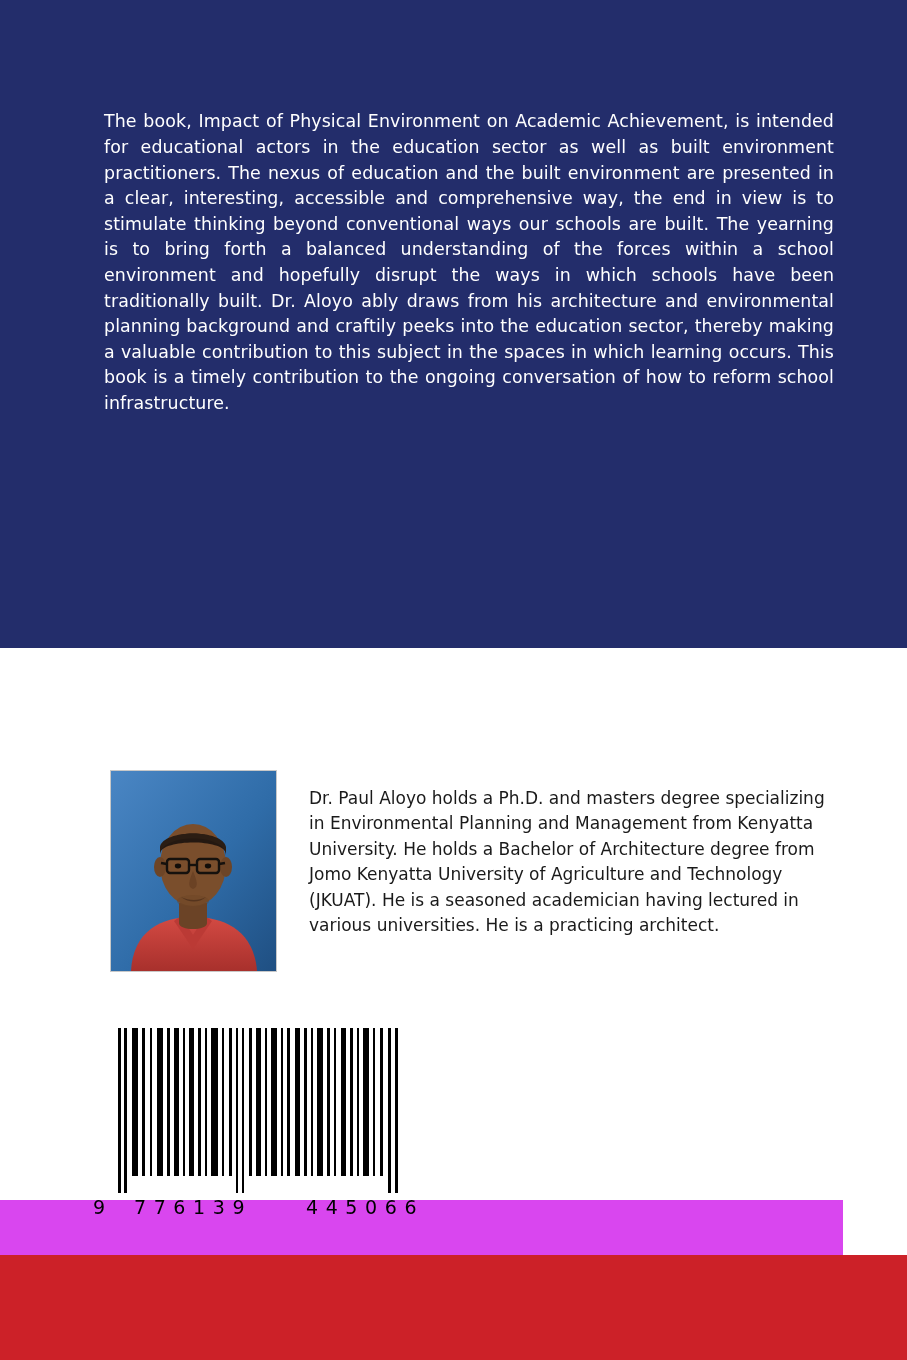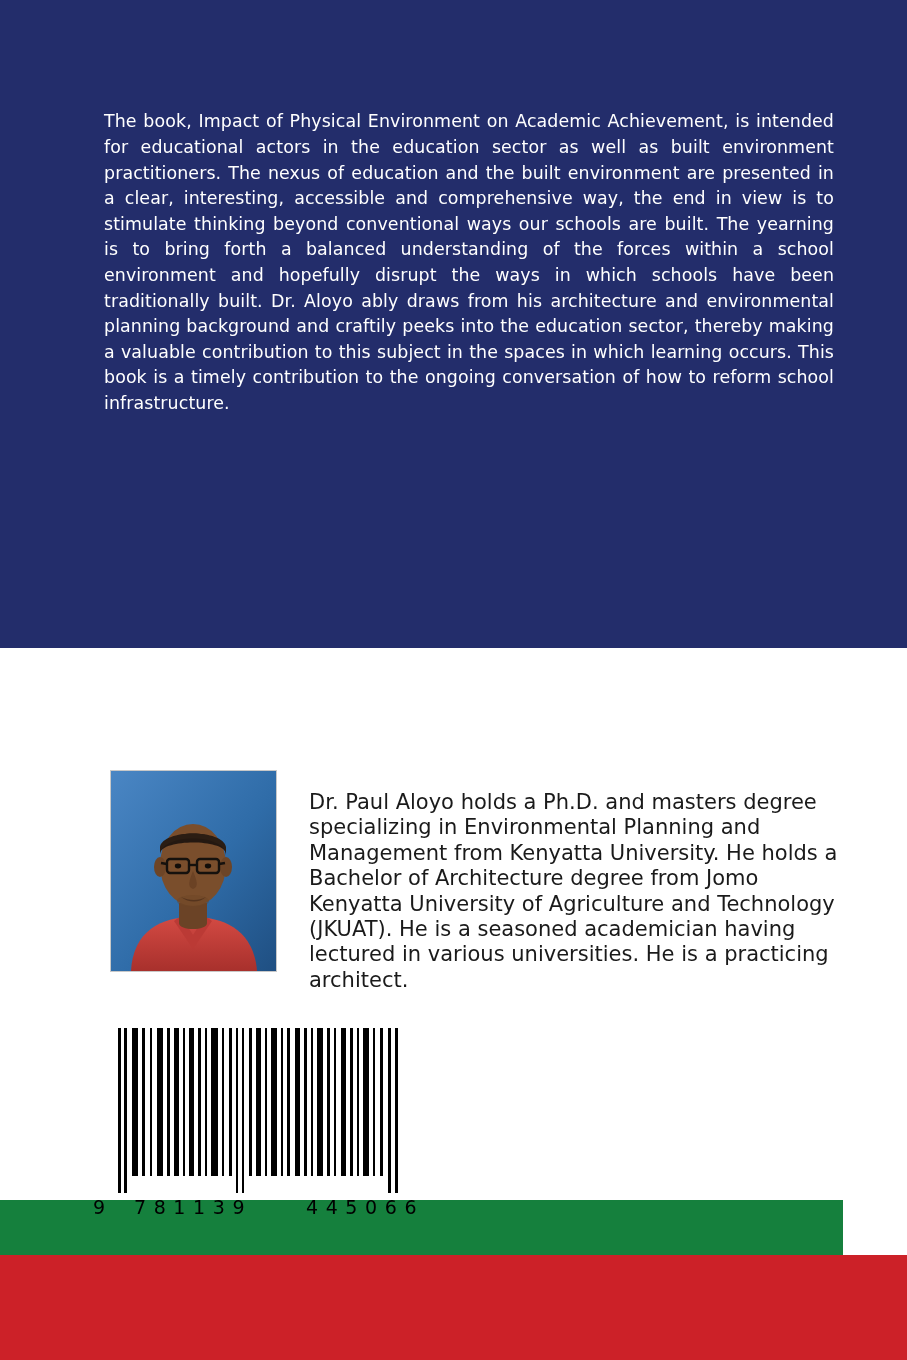--- a/index.html
+++ b/index.html
@@ -10,21 +10,21 @@
     width: 907px;
     height: 1360px;
     background: #ffffff;
     font-family: "DejaVu Sans", sans-serif;
     overflow: hidden;
   }
   .book-back-cover {
     position: relative;
     width: 843px;
     height: 1360px;
-    background: #15803d;
+    background: #d946ef;
   }
   
   .blurb-panel {
     position: absolute;
     left: 0;
     top: 0;
     width: 907px;
     height: 648px;
     background: #232d6b;
   }
@@ -61,21 +61,21 @@
   }
   .author-photo svg {
     display: block;
   }
   .author-bio {
     position: absolute;
     left: 309px;
     top: 121px;
     width: 535px;
     color: #1a1a1a;
-    font-size: 21px;
+    font-size: 17px;
     line-height: 25.4px;
     text-align: left;
   }
   
   .barcode-block {
     position: absolute;
     left: 110px;
     top: 1028px;
     width: 320px;
     height: 200px;
@@ -215,19 +215,19 @@
       <span class="bar" style="left:240px;width:3px;  height:148px;"></span>
       <span class="bar" style="left:247px;width:2px;  height:148px;"></span>
       <span class="bar" style="left:253px;width:6px;  height:148px;"></span>
       <span class="bar" style="left:263px;width:2px;  height:148px;"></span>
       <span class="bar" style="left:270px;width:3px;  height:148px;"></span>
       <span class="bar" style="left:278px;width:3px;  height:165px;"></span>
       <span class="bar" style="left:285px;width:3px;  height:165px;"></span>
     </div>
     <div class="barcode-digits">
       <span class="grp d-left">9</span>
-      <span class="grp d-mid">7  8  1  1  3  9</span>
+      <span class="grp d-mid">7  7  6  1  3  9</span>
       <span class="grp d-right">4  4  5  0  6  6</span>
     </div>
   </div>
 
   <div class="bottom-band"></div>
 </div>
 
 </body></html>

